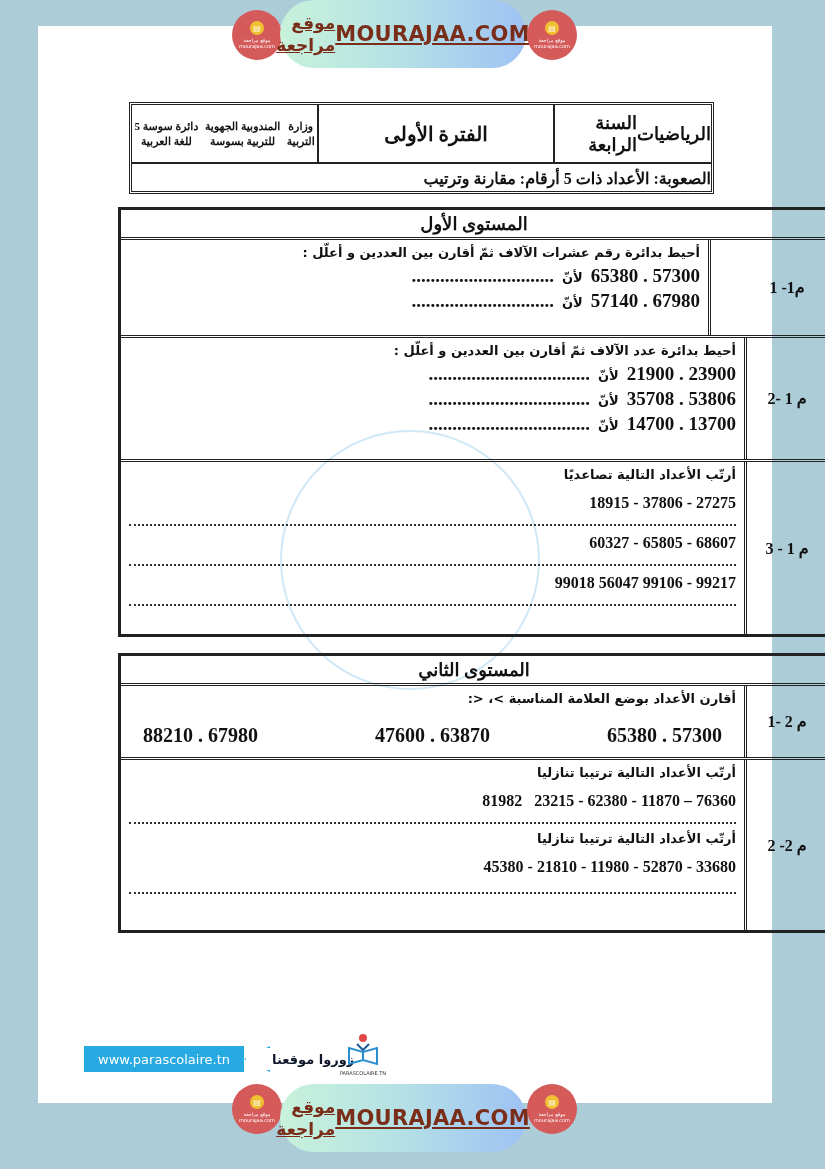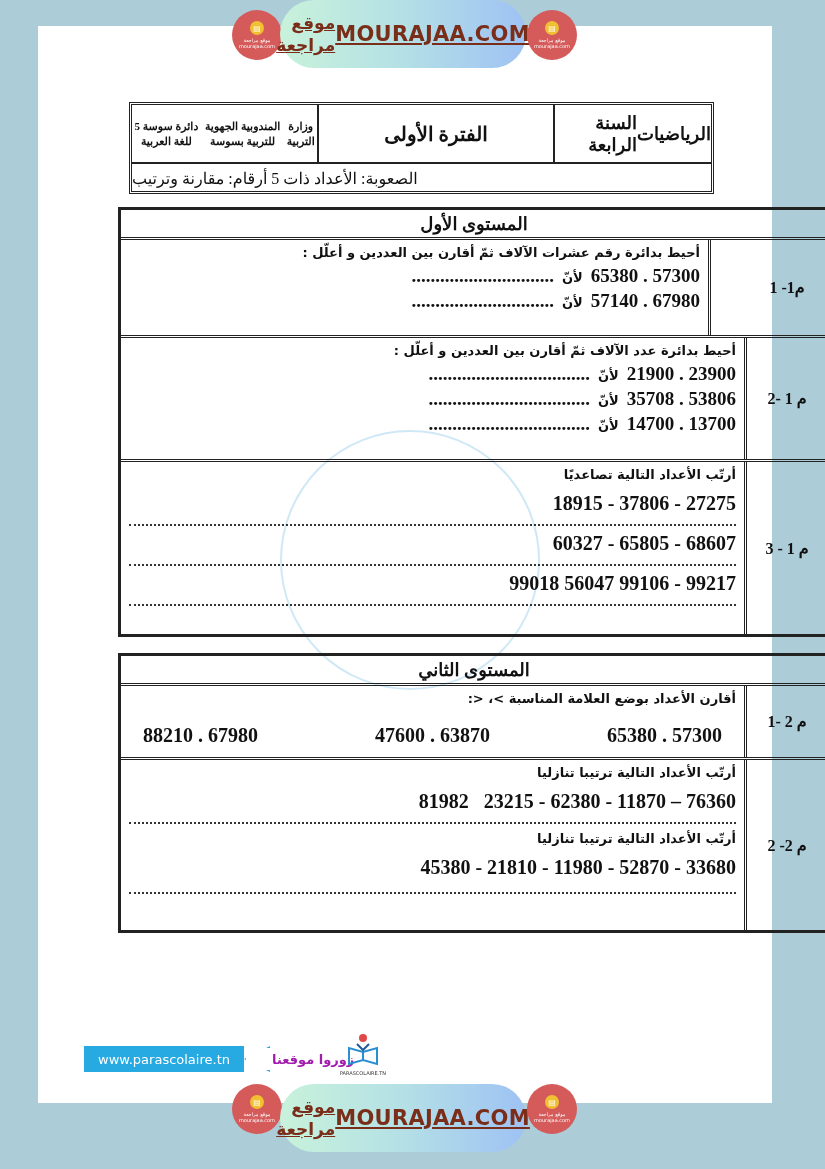--- a/index.html
+++ b/index.html
@@ -45,49 +45,49 @@
   .info {
     position: absolute; left: 129px; top: 102px; width: 585px; height: 92px;
     border: 3px double #222;
   }
   .info-row1 { position: absolute; left: 0; top: 0; right: 0; height: 59px; display: flex; border-bottom: 2px solid #222; }
   .info-row1 > div { border-left: 2px solid #222; display: flex; justify-content: center; align-items: center; direction: rtl; }
   .info-row1 > div:first-child { border-left: none; }
   .cell-subject { width: 158px; font-size: 18px; font-weight: bold; line-height: 22px; }
   .cell-period { flex: 1; font-size: 20px; font-weight: bold; }
   .cell-ministry { width: 185px; font-size: 11px; font-weight: bold; line-height: 15px; text-align: center; }
-  .info-row2 { position: absolute; left: 0; top: 61px; right: 0; bottom: 0; display: flex; align-items: center; justify-content: flex-end; direction: rtl; font-size: 16px; font-weight: normal; }
+  .info-row2 { position: absolute; left: 0; top: 61px; right: 0; bottom: 0; display: flex; align-items: center; justify-content: flex-start; direction: rtl; font-size: 16px; font-weight: bold; }
 
   
   .level {
     position: absolute; left: 118px; width: 712px;
     border: 3px solid #222;
   }
   .level-title { height: 30px; border-bottom: 3px double #222; display: flex; align-items: center; justify-content: center; font-size: 18px; font-weight: bold; direction: rtl; }
   .ex-row { display: flex; border-bottom: 3px double #222; }
   .ex-row:last-child { border-bottom: none; }
   .ex-body { flex: 1; border-right: 3px double #222; padding: 2px 8px 2px 8px; position: relative; }
   .ex-code { width: 80px; display: flex; align-items: center; justify-content: center; font-size: 16px; font-weight: bold; direction: rtl; }
   .instr { direction: rtl; text-align: right; font-size: 16px; font-weight: bold; line-height: 22px; font-family: "DejaVu Sans", sans-serif; font-size: 13px; }
   .line { direction: rtl; text-align: right; font-size: 19px; font-weight: bold; line-height: 23px; white-space: nowrap; }
   .line .because { font-family: "DejaVu Sans", sans-serif; font-size: 13px; font-weight: bold; margin: 0 8px; }
   .dots { letter-spacing: 0px; }
   .dotline { height: 2px; border-bottom: 2px dotted #333; margin: 8px 0 4px 0; }
-  .num-line { direction: rtl; text-align: right; font-size: 20px; font-weight: bold; line-height: 26px; margin-top: 4px; white-space: pre; }
+  .num-line { direction: rtl; text-align: right; font-size: 16px; font-weight: bold; line-height: 26px; margin-top: 4px; white-space: pre; }
   .compare-row { display: flex; direction: rtl; justify-content: space-between; font-size: 20px; font-weight: bold; padding: 14px 14px 4px 14px; }
 
   .watermark {
     position: absolute; left: 280px; top: 430px; width: 260px; height: 260px; border-radius: 50%;
     border: 2px solid rgba(120,190,230,0.35); pointer-events: none;
   }
 
   
   .para-bar { position: absolute; left: 84px; top: 1046px; width: 160px; height: 26px; background: #27a9e1; color: #fff; font-family: "DejaVu Sans", sans-serif; font-size: 13px; display: flex; align-items: center; justify-content: center; }
   .para-arrow { position: absolute; left: 244px; top: 1046px; width: 26px; height: 26px; border: 2px solid #27a9e1; border-right: none; clip-path: polygon(0 50%, 100% 0, 100% 100%); }
-  .para-visit { position: absolute; left: 272px; top: 1046px; height: 26px; font-family: "DejaVu Sans", sans-serif; font-weight: bold; font-size: 13px; color: #a21caf; display: flex; align-items: center; direction: rtl; }
+  .para-visit { position: absolute; left: 272px; top: 1046px; height: 26px; font-family: "DejaVu Sans", sans-serif; font-weight: bold; font-size: 13px; color: #0f172a; display: flex; align-items: center; direction: rtl; }
   .para-logo { position: absolute; left: 340px; top: 1030px; width: 46px; height: 50px; display: flex; flex-direction: column; align-items: center; }
   .para-logo .lbl { font-family: "DejaVu Sans", sans-serif; font-size: 5px; color: #333; }
 </style>
 </head>
 <body>
 
 <div class="page"></div>
 
 <div class="badge tl">
   <div class="book">▤</div>

